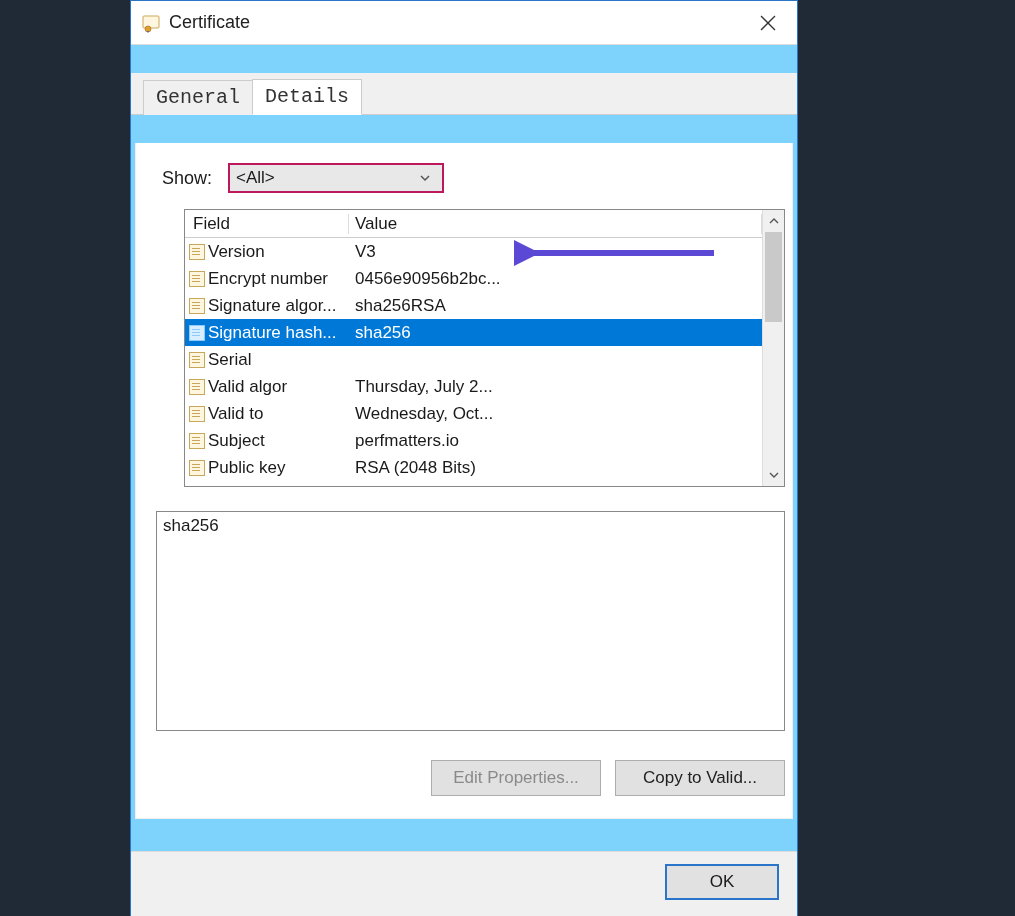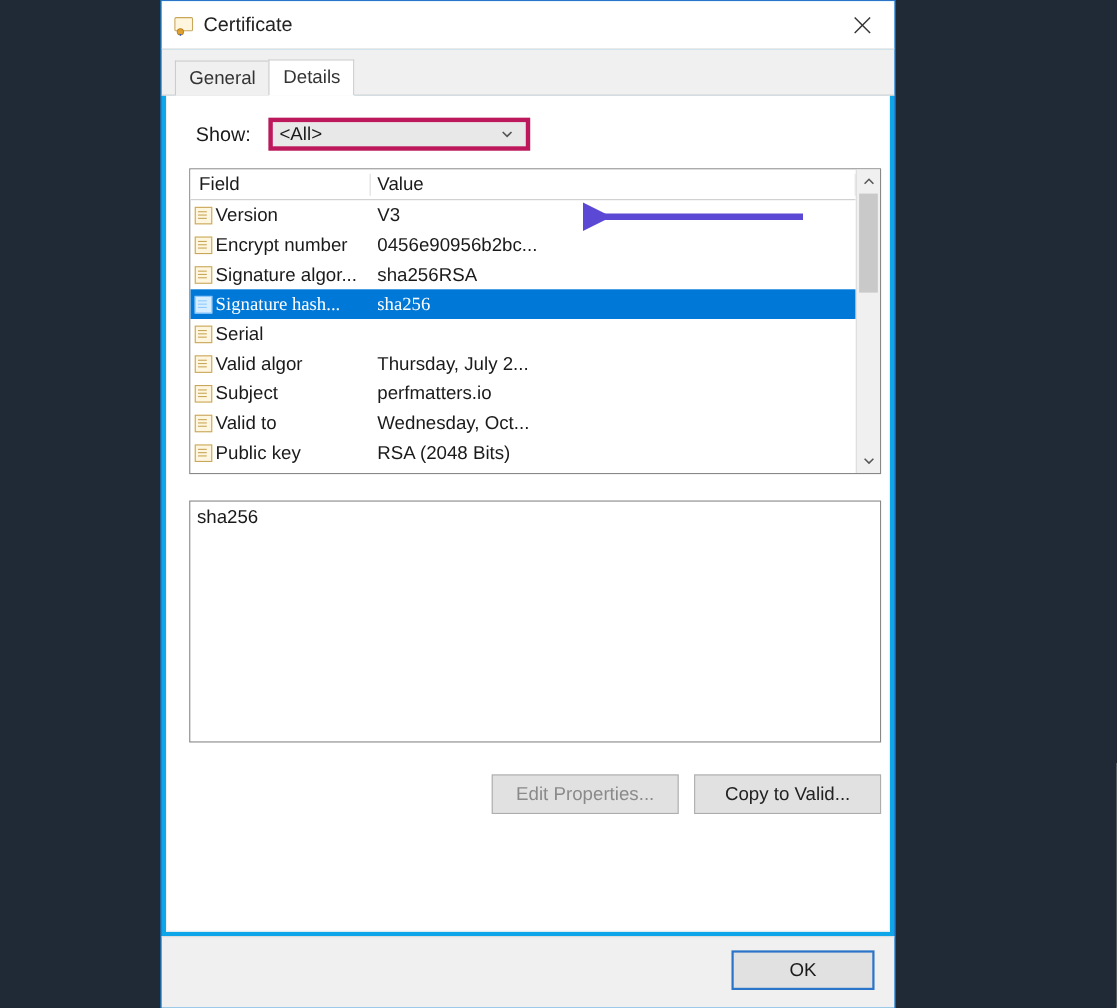--- a/index.html
+++ b/index.html
@@ -7,26 +7,26 @@
     margin: 0; padding: 0;
     width: 1015px; height: 916px;
     background: #1f2a36;
     font-family: "Segoe UI", Tahoma, Geneva, sans-serif;
     font-size: 17px;
     color: #1a1a1a;
     overflow: hidden;
   }
   .dialog {
     position: absolute;
-    left: 146px; top: 0;
+    left: 130px; top: 0;
     width: 668px;
     height: 917px;
-    background: #0ea5e9;
+    background: #7dd3fc;
     border: 1px solid #2a74c9;
-    display: flex; flex-direction: column;
+    display: flex; flex-direction: column; gap: 28px;
   }
   .titlebar {
     height: 44px;
     display: flex; align-items: center;
     padding: 0 0 0 10px;
     background: #fff;
     border-bottom: 1px solid #ddd;
   }
   .title-icon {
     width: 20px; height: 20px;
@@ -48,25 +48,26 @@
     background: #f0f0f0;
     height: 42px;
     border-bottom: 1px solid #ccc;
     position: relative;
   }
   .tab {
     padding: 5px 12px 6px 12px;
     border: 1px solid #ccc;
     border-bottom: none;
     background: #f0f0f0;
-    font-size: 17px;
+    font-size: 20px;
     color: #333;
     position: relative;
     top: 1px;
     margin-right: -1px;
+    font-family: Liberation Mono, monospace;
   }
   .tab.active {
     background: #ffffff;
     border-bottom: 1px solid #fff;
     z-index: 2;
   }
   .body {
     flex: 1;
     background: #fff;
     padding: 16px 7px 10px 20px;
@@ -75,39 +76,40 @@
     margin: 0 4px 4px 4px;
     display: flex; flex-direction: column;
     position: relative;
   }
   .show-row {
     display: flex; align-items: center;
     margin: 4px 0 16px 6px;
   }
   .show-label { font-size: 18px; margin-right: 16px; }
   .dropdown {
-    width: 238px; height: 30px;
+    width: 216px; height: 30px;
     background: #e8e8e8;
-    border: 4px solid #be185d;
+    border: 2px solid #be185d;
     display: flex; align-items: center;
     padding: 0 6px;
     font-size: 17px;
     position: relative;
   }
   .dropdown .dd-arrow {
     margin-left: auto; width: 22px; height: 22px;
     display: flex; align-items: center; justify-content: center;
     color: #555;
   }
   .listview {
     border: 1px solid #888;
     height: 278px;
     display: flex;
     background: #fff;
     margin-bottom: 24px;
+    margin-left: 28px;
   }
   .list-cols { flex: 1; overflow: hidden; }
   .list-header {
     display: flex;
     background: #fff;
     border-bottom: 1px solid #ccc;
     height: 28px; align-items: center;
     font-size: 17px;
   }
   .col-field { width: 164px; padding-left: 8px; border-right: 1px solid #ddd; }
@@ -117,21 +119,21 @@
     display: flex; height: 27px; align-items: center;
     font-size: 17px;
   }
   .row .cell-field {
     width: 164px; padding-left: 4px;
     display: flex; align-items: center;
     overflow: hidden; white-space: nowrap;
   }
   .row .cell-value { flex: 1; padding-left: 6px; white-space: nowrap; overflow: hidden; }
   .row.selected {
-    background: #0078d7; color: #fff; font-family: Liberation Serif, serif;
+    background: #0078d7; color: #fff;
   }
   .field-icon {
     width: 16px; height: 16px; flex: 0 0 16px;
     margin-right: 3px;
     border: 1px solid #c9a75a;
     background: #fff6e0;
     position: relative;
   }
   .field-icon::after {
     content: ""; position: absolute;
@@ -179,21 +181,21 @@
   }
   .btn.disabled { color: #8a8a8a; }
   .btn.enabled { background: #e1e1e1; color: #222; }
   .footer {
     padding: 12px 18px 16px 0;
     display: flex; justify-content: flex-end;
     background: #f0f0f0;
     border-top: 1px solid #ddd;
   }
   .ok-btn {
-    width: 130px; height: 36px;
+    width: 114px; height: 36px;
     border: 2px solid #2a74c9;
     background: #e1e1e1;
     font-size: 17px;
     display: flex; align-items: center; justify-content: center;
   }
   
   .arrow {
     position: absolute;
     left: 378px; top: 90px;
     pointer-events: none;
@@ -284,30 +286,30 @@
             <div class="row">
               <div class="cell-field">
                 <span class="field-icon"></span>
                 <span>Valid algor</span>
               </div>
               <div class="cell-value">Thursday, July 2...</div>
             </div>
             <div class="row">
               <div class="cell-field">
                 <span class="field-icon"></span>
+                <span>Valid to</span>
+              </div>
+              <div class="cell-value">Wednesday, Oct...</div>
+            </div>
+            <div class="row">
+              <div class="cell-field">
+                <span class="field-icon"></span>
                 <span>Subject</span>
               </div>
               <div class="cell-value">perfmatters.io</div>
-            </div>
-            <div class="row">
-              <div class="cell-field">
-                <span class="field-icon"></span>
-                <span>Valid to</span>
-              </div>
-              <div class="cell-value">Wednesday, Oct...</div>
             </div>
             <div class="row">
               <div class="cell-field">
                 <span class="field-icon"></span>
                 <span>Public key</span>
               </div>
               <div class="cell-value">RSA (2048 Bits)</div>
             </div>
           </div>
       </div>

